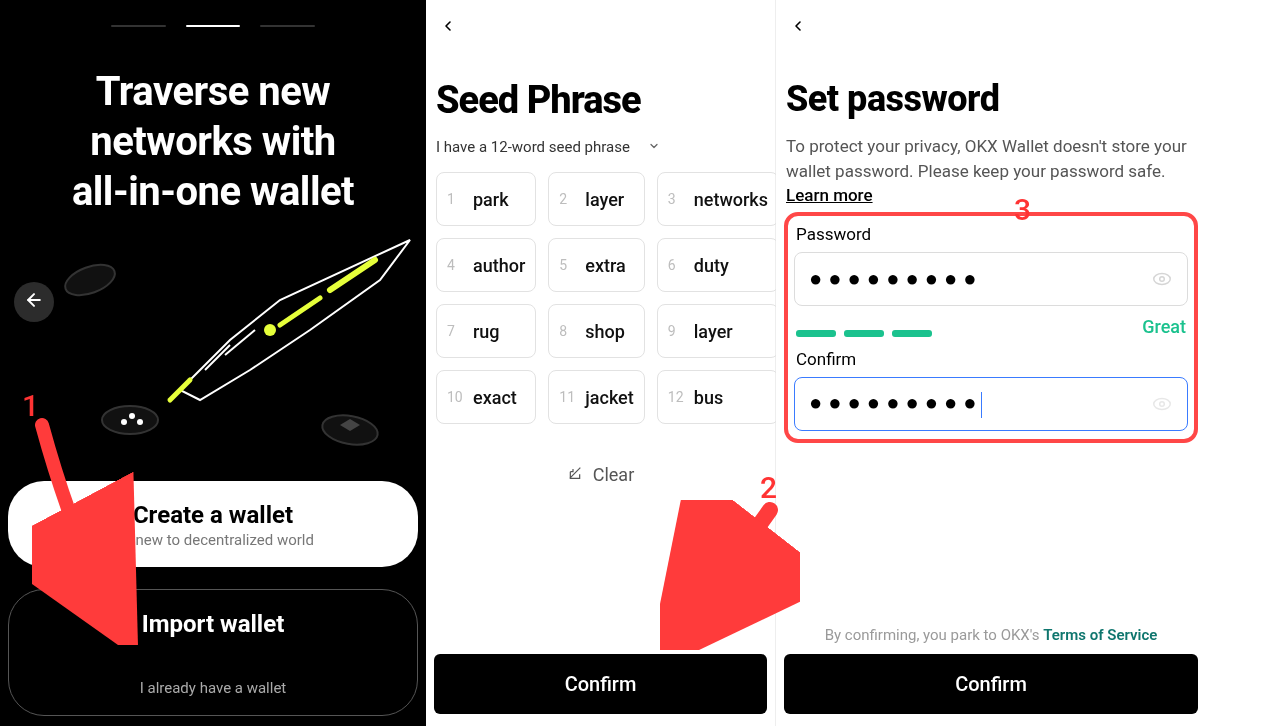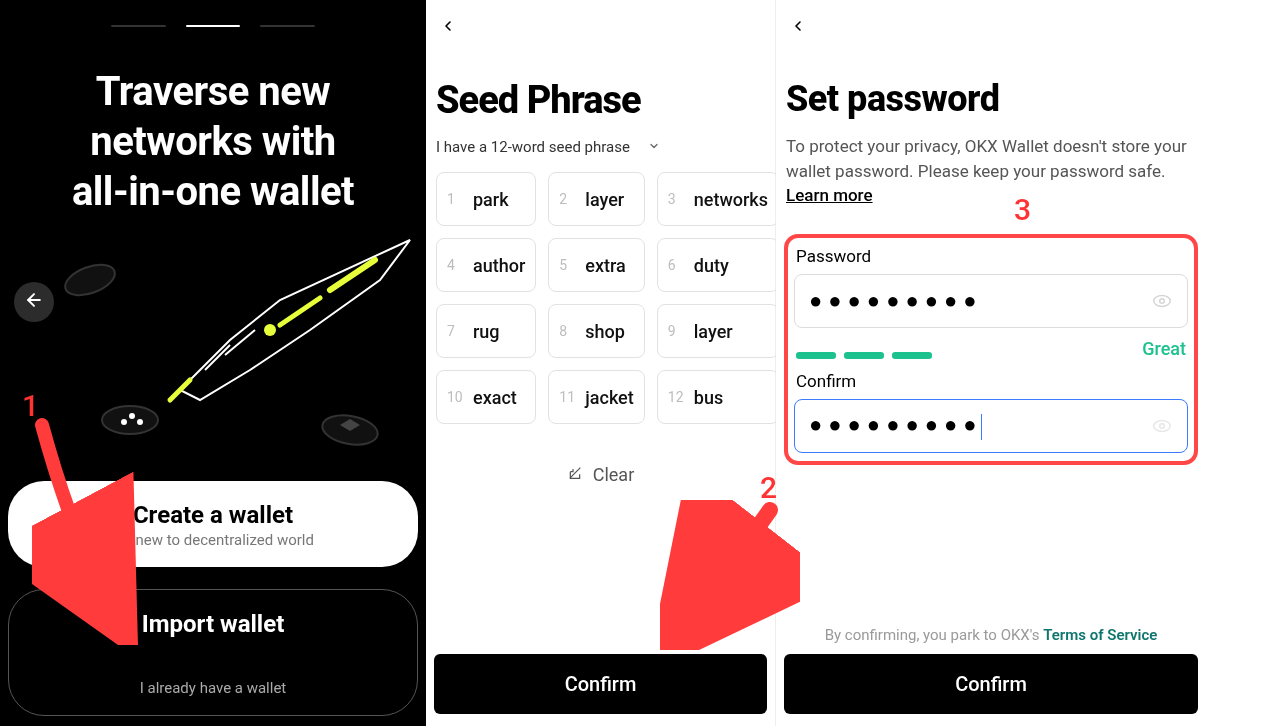--- a/index.html
+++ b/index.html
@@ -141,21 +141,21 @@
   }
   .p3-desc {
     font-size:17px; color:#555; line-height:1.45;
     padding: 6px 2px 0 2px;
   }
   .p3-desc .learn {
     color:#000; text-decoration:underline; font-weight:500; cursor:pointer;
   }
 
   .form-block {
-    margin-top:26px;
+    margin-top:4px;
     border:4px solid #ff4747;
     border-radius:14px;
     padding:6px 6px 8px 6px;
   }
   .field-label { font-size:17px; color:#000; padding:2px 2px 8px 2px; }
   .pwfield {
     border:1px solid #dcdcdc; border-radius:8px;
     height:54px; display:flex; align-items:center; justify-content:space-between;
     padding:0 14px; font-size:22px; letter-spacing:4px;
   }

